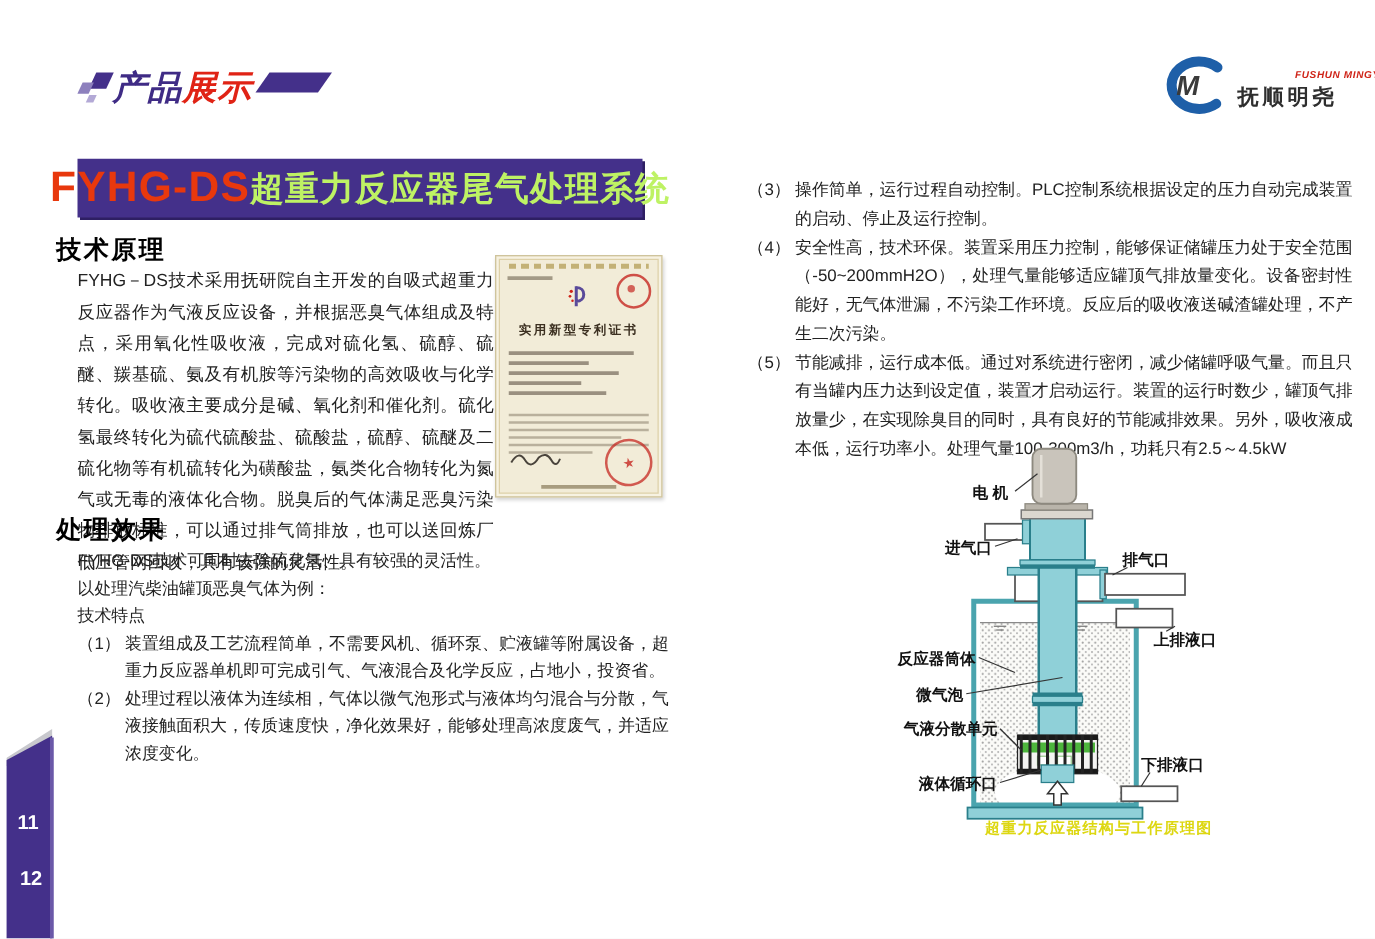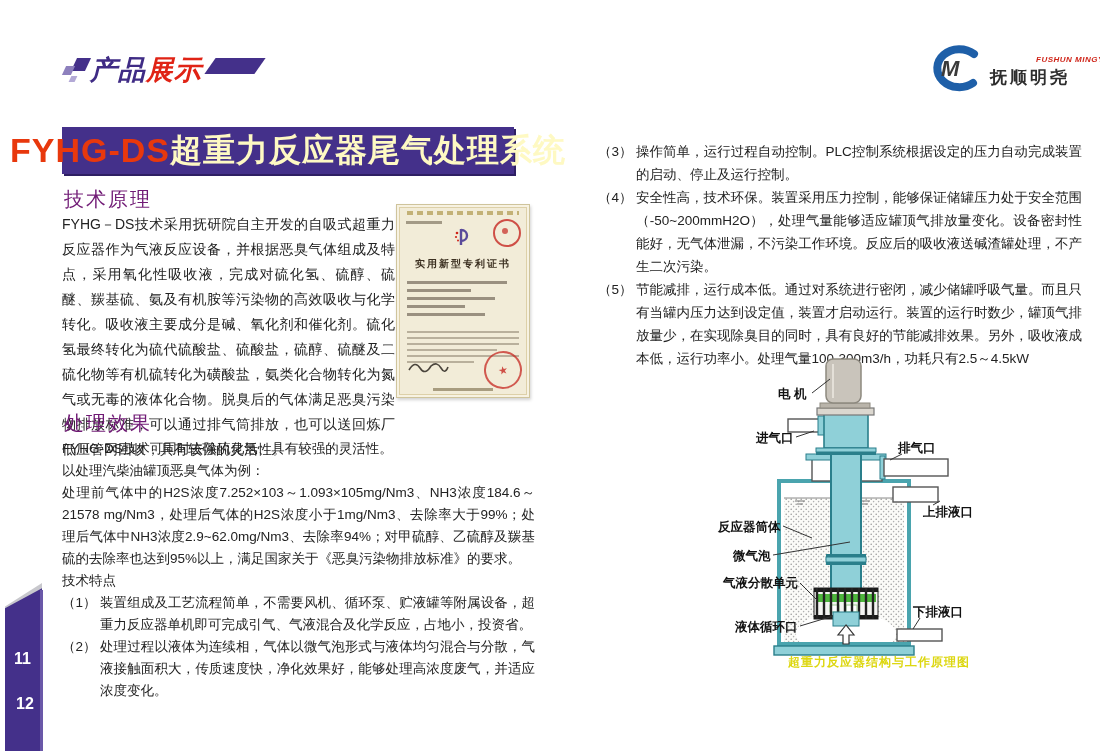--- a/index.html
+++ b/index.html
@@ -20,25 +20,25 @@
   .logo{position:absolute;left:926px;top:42px;width:160px;height:56px;}
   .logo-swoosh{position:absolute;left:0;top:0;}
   .logo-en{position:absolute;left:66px;top:13px;font-size:8px;font-weight:bold;font-style:italic;color:#cf2418;letter-spacing:.5px;white-space:nowrap;margin-left:44px;}
   .logo-cn{position:absolute;left:64px;top:24px;font-size:17px;font-weight:bold;color:#2e2e2e;letter-spacing:3px;white-space:nowrap;}
 
   
   .title-bar{position:absolute;left:62px;top:127px;width:452px;height:47px;background:#44308a;
              display:flex;align-items:center;justify-content:center;white-space:nowrap;
              box-shadow:2px 2px 0 #2e1f63;}
   .title-bar .code{color:#e8380d;font-size:34px;font-weight:bold;letter-spacing:1px;}
-  .title-bar .name{color:#fef9c3;font-size:32px;font-weight:bold;letter-spacing:1px;}
-
-  
-  .sec-heading{position:absolute;left:64px;margin:0;font-family:"DejaVu Serif", serif;
-               font-size:20px;font-weight:normal;color:#701a75;letter-spacing:2px;}
+  .title-bar .name{color:#bef264;font-size:27px;font-weight:bold;letter-spacing:1px;}
+
+  
+  .sec-heading{position:absolute;left:45px;margin:0;font-family:"DejaVu Serif", serif;
+               font-size:20px;font-weight:bold;color:#000000;letter-spacing:2px;}
   .h-principle{top:186px;}
   .h-effect{top:410px;}
 
   
   .principle-body{position:absolute;left:62px;top:212px;width:333px;margin:0;
                   font-size:14px;line-height:25px;color:#222;text-align:justify;}
   .effect-block{position:absolute;left:62px;top:438px;width:473px;font-size:13.5px;line-height:22px;color:#222;}
   .effect-line{white-space:nowrap;}
   .effect-para{text-align:justify;}
   .features-heading{color:#222;}
@@ -143,21 +143,20 @@
       <path d="M2 11 Q8 1 13 9 T24 7 Q30 2 34 9 T41 8" fill="none" stroke="#4a443c" stroke-width="1.6"></path>
     </svg>
     <div class="cert-seal-bottom">★</div>
     <div class="cert-footer"></div>
   </div>
 
   <h3 class="sec-heading h-effect">处理效果</h3>
   <div class="effect-block">
     <div class="effect-line">FYHG-DS技术可同时去除硫化氢、具有较强的灵活性。</div>
     <div class="effect-line">以处理汽柴油罐顶恶臭气体为例：</div>
-    <div class="effect-para">处理前气体中的H2S浓度7.252×103～1.093×105mg/Nm3、NH3浓度184.6～21578 mg/Nm3，处理后气体的H2S浓度小于1mg/Nm3、去除率大于99%；处理后气体中NH3浓度2.9~62.0mg/Nm3、去除率94%；对甲硫醇、乙硫醇及羰基硫的去除率也达到95%以上，满足国家关于《恶臭污染物排放标准》的要求。</div>
     <div class="features-heading">技术特点</div>
     <div class="feature">
       <span class="num">（1）</span>
       <span class="txt">装置组成及工艺流程简单，不需要风机、循环泵、贮液罐等附属设备，超重力反应器单机即可完成引气、气液混合及化学反应，占地小，投资省。</span>
     </div>
     <div class="feature">
       <span class="num">（2）</span>
       <span class="txt">处理过程以液体为连续相，气体以微气泡形式与液体均匀混合与分散，气液接触面积大，传质速度快，净化效果好，能够处理高浓度废气，并适应浓度变化。</span>
     </div>
   </div>

